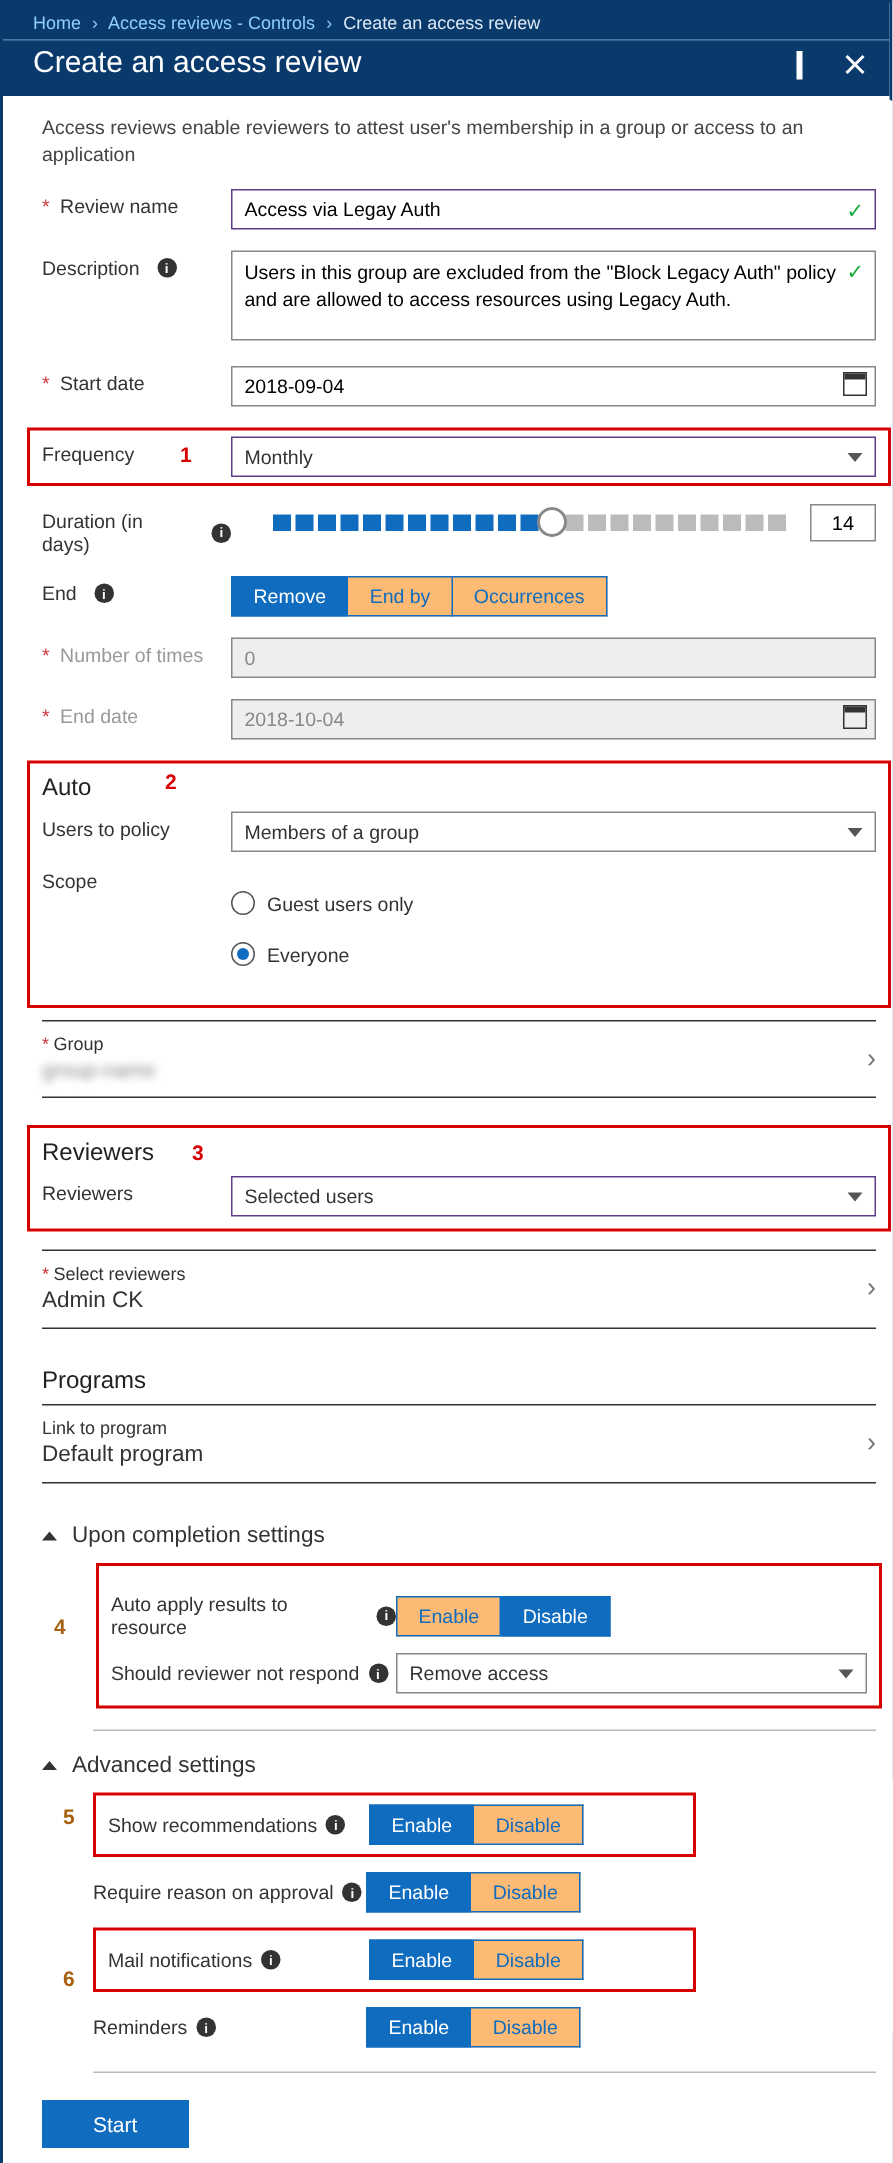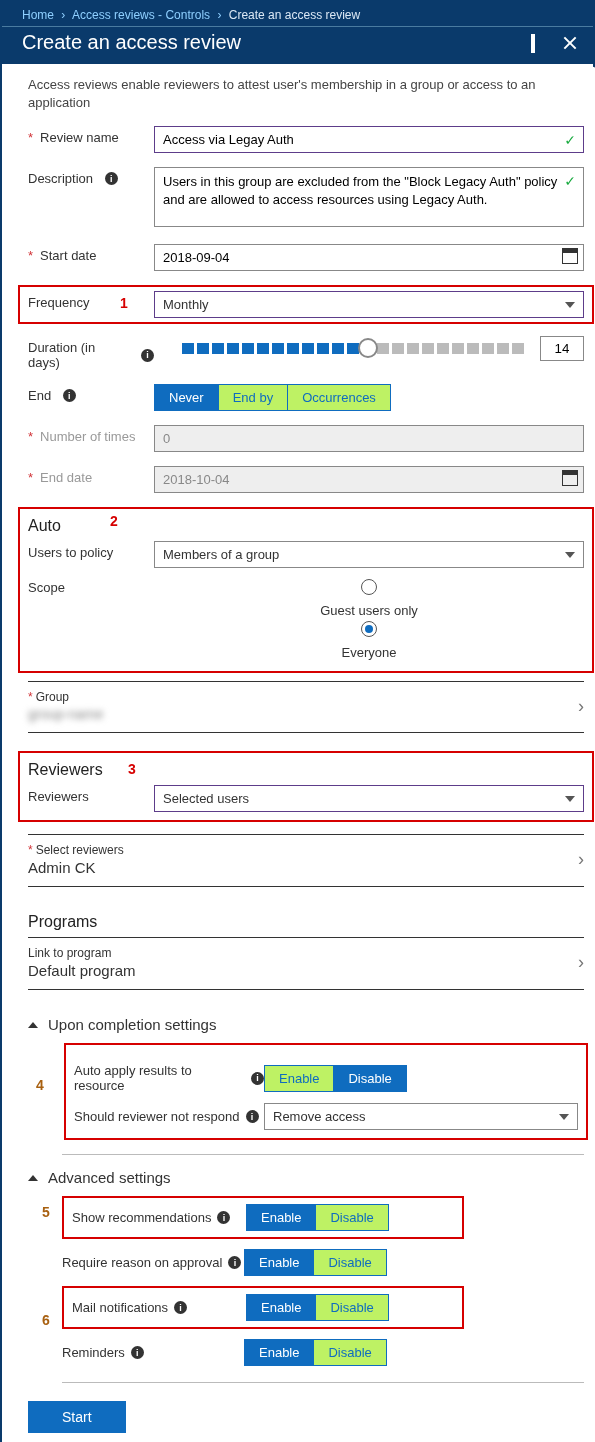--- a/index.html
+++ b/index.html
@@ -45,25 +45,25 @@
   .num-label { color:#d60000; font-weight:600; font-size:14px; position:absolute; }
   .num-acc { color:#a86010; font-weight:600; font-size:14px; position:absolute; }
   .info-icon { display:inline-flex; width:13px;height:13px;border-radius:50%;background:#333;color:#fff;font-size:9px;align-items:center;justify-content:center;font-weight:bold; cursor:pointer; }
   .slider-wrap { display:flex; align-items:center; gap:16px;margin-left:28px; }
   .slider { position:relative; flex: 0 0 340px; height: 14px; display:flex; gap:3px; align-items:center; }
   .seg { width:12px; height:11px; background:#bbb; }
   .seg.fill { background:#0f6cbf; }
   .slider .thumb { position:absolute; left: 51.5%; top:-4px; width:20px; height:20px; border-radius:50%; border:2px solid #888; background:#fff; }
   .dur-val { width:44px; text-align:center; border:1px solid #888; padding:4px 0; }
   .btn-group { display:flex; }
-  .btn-group .btn { border:1px solid #0f6cbf; padding:5px 14px; font-size:13px; cursor:pointer; background:#bef264; color:#0f6cbf; }
+  .btn-group .btn { border:1px solid #0f6cbf; padding:5px 14px; font-size:13px; cursor:pointer; background:#fdba74; color:#0f6cbf; }
   .btn-group .btn.selected { background:#0f6cbf; color:#fff; }
   .btn-group .btn + .btn { border-left:none; }
   .section-head { font-size:16px; color:#222; margin: 18px 0 6px 0; }
-  .radio-row { display:flex; align-items:center; gap:8px; margin:3px 0;flex-direction:column; }
+  .radio-row { display:flex; align-items:center; gap:8px; margin:18px 0; }
   .radio { width:16px;height:16px;border:1px solid #555;border-radius:50%;display:inline-flex;align-items:center;justify-content:center;}
   .radio.on::after { content:"";width:8px;height:8px;border-radius:50%;background:#0f6cbf; }
   .hr { border:none; border-top:1px solid #333; margin: 6px 0 0 0; }
   .hr-light { border:none; border-top:1px solid #bbb; margin: 6px 0; }
   .picker { display:flex; justify-content:space-between; align-items:center; cursor:pointer; padding: 8px 0 4px 0;}
   .picker .chev-right { color:#777; font-size:18px; }
   .picker .ptxt-small { font-size:12px; color:#333; }
   .picker .ptxt-val { font-size:15px; color:#333; margin-top:2px;}
   .collapsible { display:flex; align-items:center; gap:10px; font-size:15px; color:#333; margin: 14px 0 10px 0; cursor:pointer;}
   .chev-up { width:0;height:0;border-left:5px solid transparent;border-right:5px solid transparent;border-bottom:6px solid #333; }
@@ -172,21 +172,21 @@
       <span class="thumb"></span>
     </div>
     <input type="text" class="dur-val" value="14" style="">
   </div>
 </div>
 
 <div class="row">
   <div class="label-col"><span>End</span>&nbsp;<span class="info-icon">i</span></div>
   <div class="field-col">
     <div class="btn-group">
-      <div class="btn selected">Never</div>
+      <div class="btn selected">Remove</div>
       <div class="btn">End by</div>
       <div class="btn">Occurrences</div>
     </div>
   </div>
 </div>
 
 <div class="row">
   <div class="label-col" style="color:#999;">
             <span class="req">*</span>
             <span>Number of times</span>

